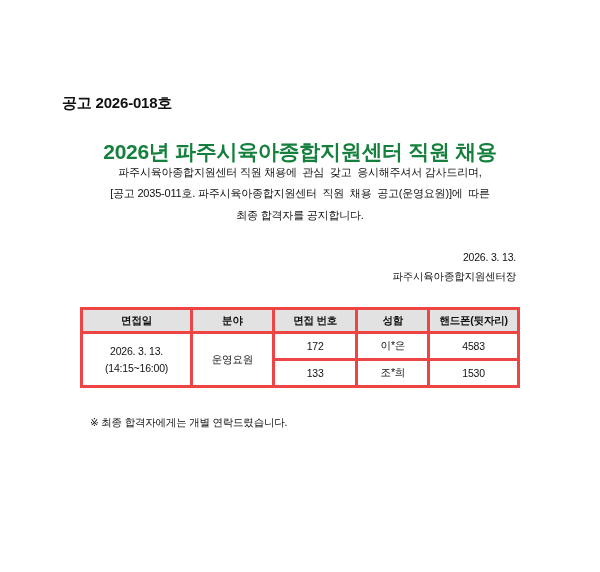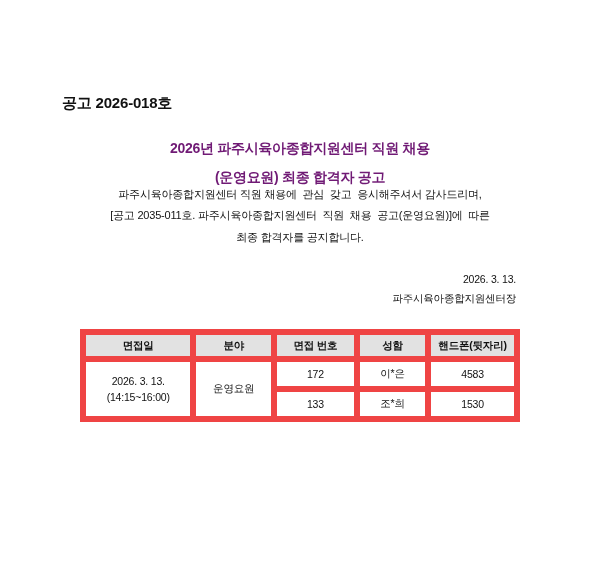--- a/index.html
+++ b/index.html
@@ -26,25 +26,25 @@
     font-size: 15px;
     font-weight: bold;
     letter-spacing: -0.2px;
     color: #111;
   }
   .title-block {
     margin-top: 28px;
     text-align: center;
   }
   .title-line {
-    font-size: 14px;
+    font-size: 21px;
     font-weight: bold;
     letter-spacing: -0.3px;
     line-height: 1.0;
-    color: #701a75;
+    color: #15803d;
   }
   .title-line + .title-line {
     margin-top: 15px;
   }
   .body-block {
     text-align: center;
     font-size: 11px;
     line-height: 1.95;
     letter-spacing: -0.2px;
     color: #111;
@@ -63,21 +63,21 @@
   }
   table.result-table {
     margin: 22px auto 0 auto;
     border-collapse: collapse;
     width: 440px;
     font-size: 10.5px;
     color: #111;
   }
   table.result-table th,
   table.result-table td {
-    border: 6px solid #ef4444;
+    border: 3px solid #ef4444;
     text-align: center;
     letter-spacing: -0.2px;
     padding: 0;
   }
   table.result-table th {
     background: #e2e2e2;
     font-weight: bold;
     height: 21px;
     font-size: 10.5px;
   }
@@ -103,21 +103,20 @@
 </style>
 </head>
 <body>
 
 <div class="page">
 
   <div class="doc-number">공고 2026-018호</div>
 
   <div class="title-block">
     <div class="title-line">2026년 파주시육아종합지원센터 직원 채용</div>
-    <div class="title-line">(운영요원) 최종 합격자 공고</div>
   </div>
 
   <div class="body-block">
     <div class="body-line">파주시육아종합지원센터 직원 채용에  관심  갖고  응시해주셔서 감사드리며,</div>
     <div class="body-line">[공고 2035-011호. 파주시육아종합지원센터  직원  채용  공고(운영요원)]에  따른</div>
     <div class="body-line">최종 합격자를 공지합니다.</div>
   </div>
 
   <div class="sign-block">
     <div>2026.  3.  13.</div>
@@ -146,14 +145,15 @@
         <td>4583</td>
       </tr>
       <tr>
         <td>133</td>
         <td>조*희</td>
         <td>1530</td>
       </tr>
     </tbody>
   </table>
 
+  <div class="footnote">※  최종 합격자에게는 개별 연락드렸습니다.</div>
 
 </div>
 
 </body></html>

